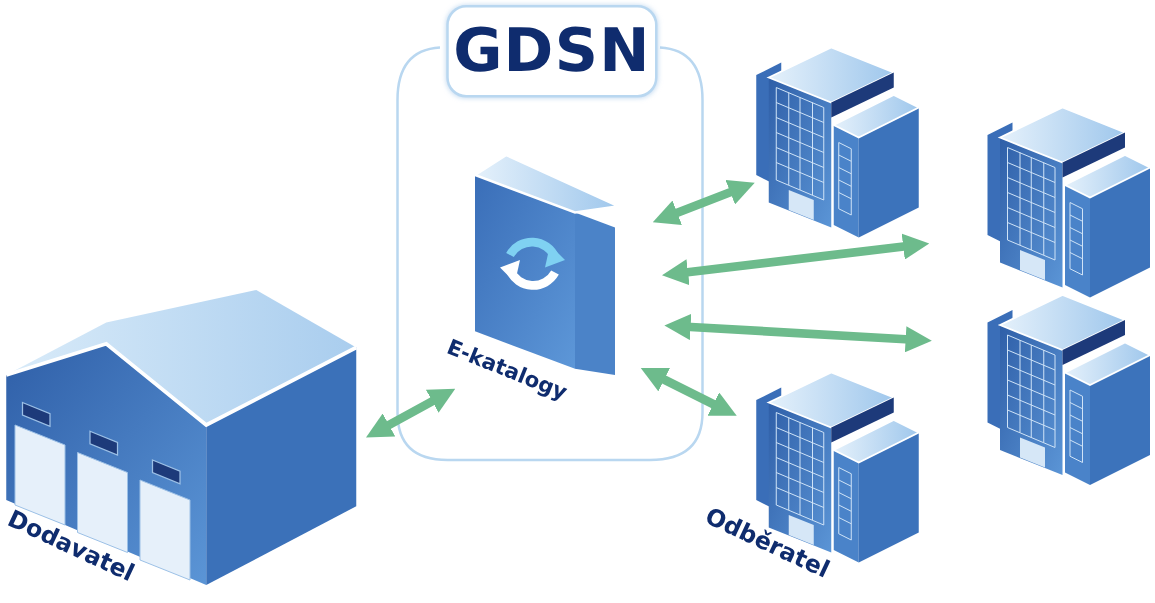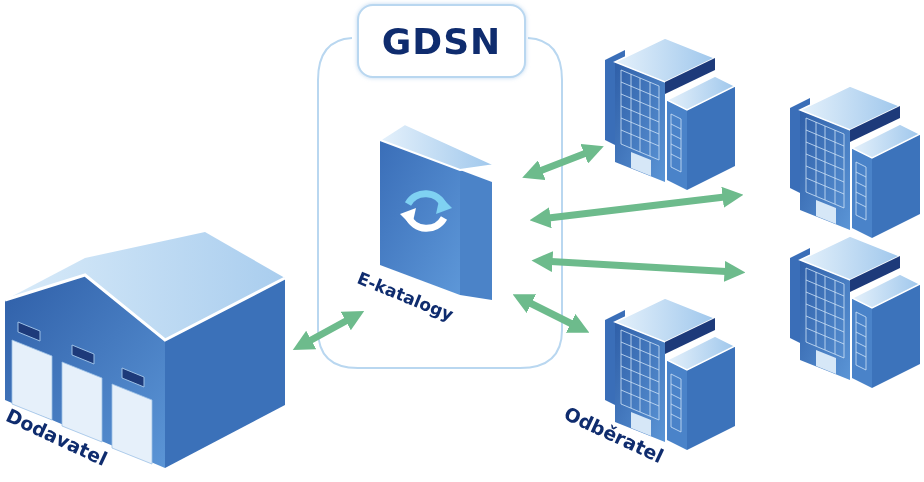--- a/index.html
+++ b/index.html
@@ -1,20 +1,20 @@
 <!DOCTYPE html>
 <html><head>
 <meta charset="utf-8">
 <style>
   html, body { margin:0; padding:0; background:#ffffff; }
   body { width:924px; height:482px; position:relative; overflow:hidden; font-family:"Liberation Sans", sans-serif; }
   svg { position:absolute; left:0; top:0; }
   .label { position:absolute; font-family:"DejaVu Sans", sans-serif; font-weight:bold; color:#0f2c6e; white-space:nowrap; }
   .gdsn-box { position:absolute; left:357px; top:4px; width:165px; height:70px; border:2px solid #b9d7f0; border-radius:16px; background:#fff; box-shadow:0 0 4px rgba(150,190,230,0.6); display:flex; align-items:center; justify-content:center; }
-  .gdsn-box span { font-family:"DejaVu Sans", sans-serif; font-weight:bold; font-size:36px; color:#0f2c6e; letter-spacing:1px; }
+  .gdsn-box span { font-family:"DejaVu Sans", sans-serif; font-weight:bold; font-size:48px; color:#0f2c6e; letter-spacing:1px; }
 </style>
 </head>
 <body>
 
 <svg width="924" height="482" viewBox="0 0 924 482">
   <defs>
     <linearGradient id="roofG" x1="0" y1="0" x2="1" y2="0">
       <stop offset="0" stop-color="#d9ebf9"></stop>
         <stop offset="1" stop-color="#a9cdee"></stop>
     </linearGradient>

